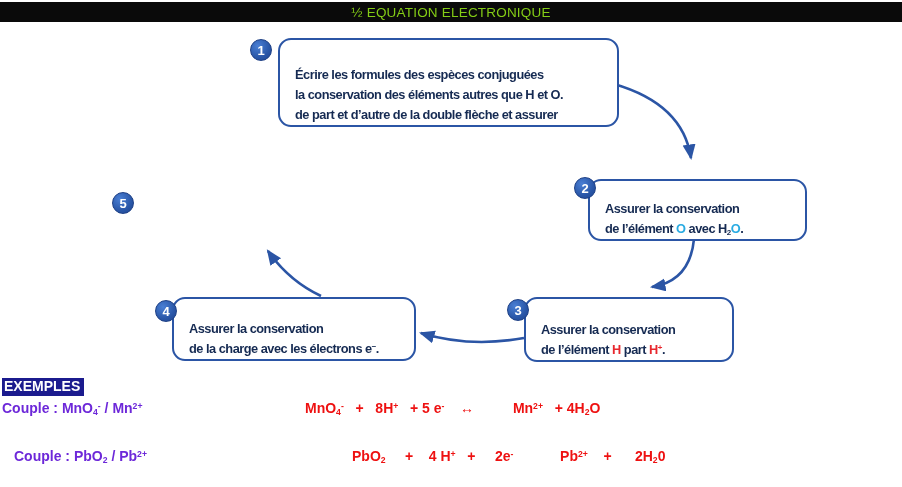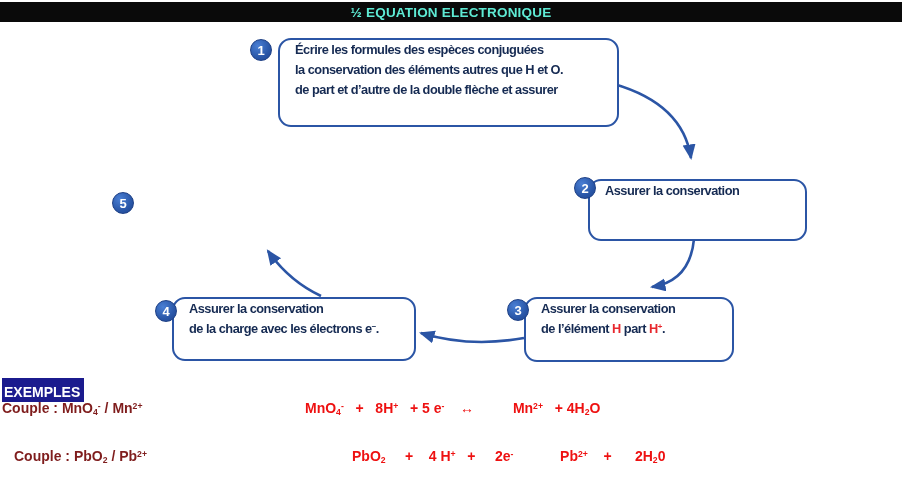--- a/index.html
+++ b/index.html
@@ -5,27 +5,27 @@
   html,body{margin:0;padding:0;}
   body{
     width:902px;height:487px;position:relative;background:#ffffff;
     font-family:"Liberation Sans","DejaVu Sans",sans-serif;overflow:hidden;
   }
   
   .banner{
     position:absolute;left:0;top:2px;right:0;height:20px;background:#0a0a0a;
     display:flex;align-items:center;justify-content:center;
   }
-  .banner span{color:#5eead4;font-weight:700;font-size:13.5px;letter-spacing:.2px;}
+  .banner span{color:#84cc16;font-weight:400;font-size:13.5px;letter-spacing:.2px;}
   
   .diagram{position:absolute;left:0;top:0;width:902px;height:380px;}
   .arrows{position:absolute;left:0;top:0;width:902px;height:380px;}
   .step-box{
     position:absolute;background:#ffffff;border:2.5px solid #2b55a5;border-radius:13px;
-    display:flex;align-items:flex-start;z-index:2;
+    display:flex;align-items:flex-end;z-index:2;
   }
   .step-text{
     color:#152a52;font-weight:700;font-size:12.8px;letter-spacing:-0.5px;
     line-height:20px;padding:0 10px 0 15px;
   }
   .step-text div{white-space:nowrap;}
   .badge{
     position:absolute;width:22px;height:22px;border-radius:50%;z-index:3;
     background:radial-gradient(circle at 35% 30%, #4a7fd4, #2a57a8 60%, #1e4490);
     border:1.5px solid #1d3f85;box-sizing:border-box;
@@ -33,24 +33,24 @@
     display:flex;align-items:center;justify-content:center;
   }
   .c-blue{color:#29abe2;}
   .c-red{color:#e8282e;}
   sub,sup{font-size:.62em;line-height:0;}
   sup{vertical-align:.5em;}
   sub{vertical-align:-.25em;}
   
   .examples-heading{
     position:absolute;left:2px;top:378px;background:#1b1b8e;color:#ffffff;
-    font-weight:700;font-size:14px;padding:6px 4px 2px 2px;z-index:2;
+    font-weight:700;font-size:14px;padding:0 4px 2px 2px;z-index:2;
   }
   .couple{
-    position:absolute;color:#7f1d1d;font-weight:700;font-size:14px;white-space:pre;
+    position:absolute;color:#6d28d9;font-weight:700;font-size:14px;white-space:pre;
   }
   .equation{
     position:absolute;color:#ee1111;font-weight:700;font-size:14px;white-space:pre;
   }
 </style>
 </head>
 <body>
 
 <div class="banner">
   <span>½ EQUATION ELECTRONIQUE</span>
@@ -75,20 +75,21 @@
         <div><span>Écrire les formules des espèces conjuguées</span></div>
         <div><span>la conservation des éléments autres que H et O.</span></div>
         <div><span>de part et d’autre de la double flèche et assurer</span></div>
       </div>
   </div>
   <div class="badge" style="left:250px;top:39px;">1</div>
 
   <div class="step-box" style="left:588px;top:179px;width:215px;height:58px;">
     <div class="step-text">
         <div><span>Assurer la conservation</span></div>
+        <div><span>de l’élément </span><span class="c-blue">O</span><span> avec H</span><sub>2</sub><span class="c-blue">O</span><span>.</span></div>
       </div>
   </div>
   <div class="badge" style="left:574px;top:177px;">2</div>
 
   <div class="step-box" style="left:524px;top:297px;width:206px;height:61px;">
     <div class="step-text">
         <div><span>Assurer la conservation</span></div>
         <div><span>de l’élément </span><span class="c-red">H</span><span> part </span><span class="c-red">H</span><sup class="c-red">+</sup><span>.</span></div>
       </div>
   </div>

